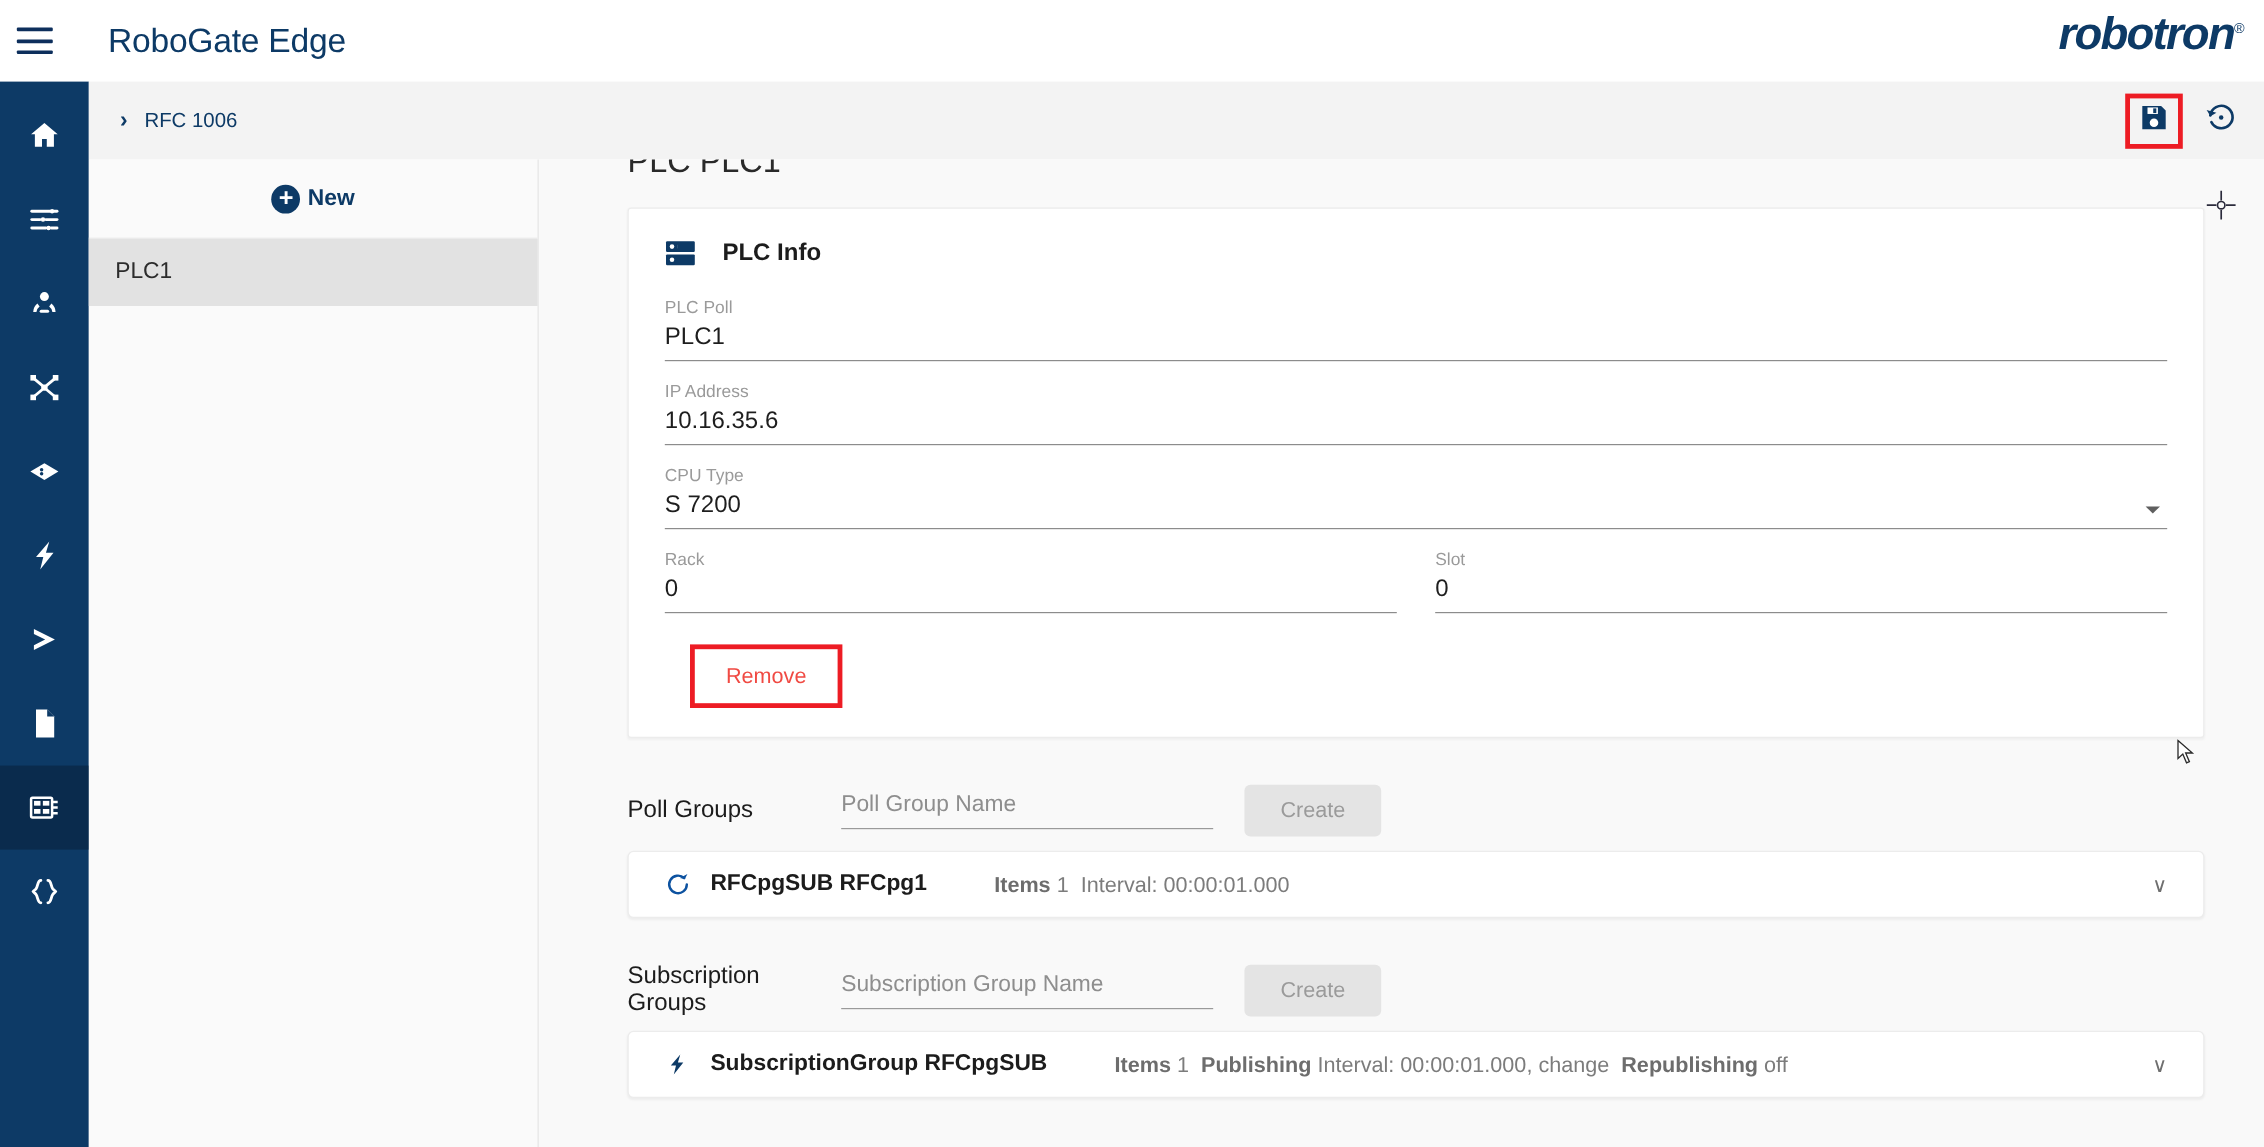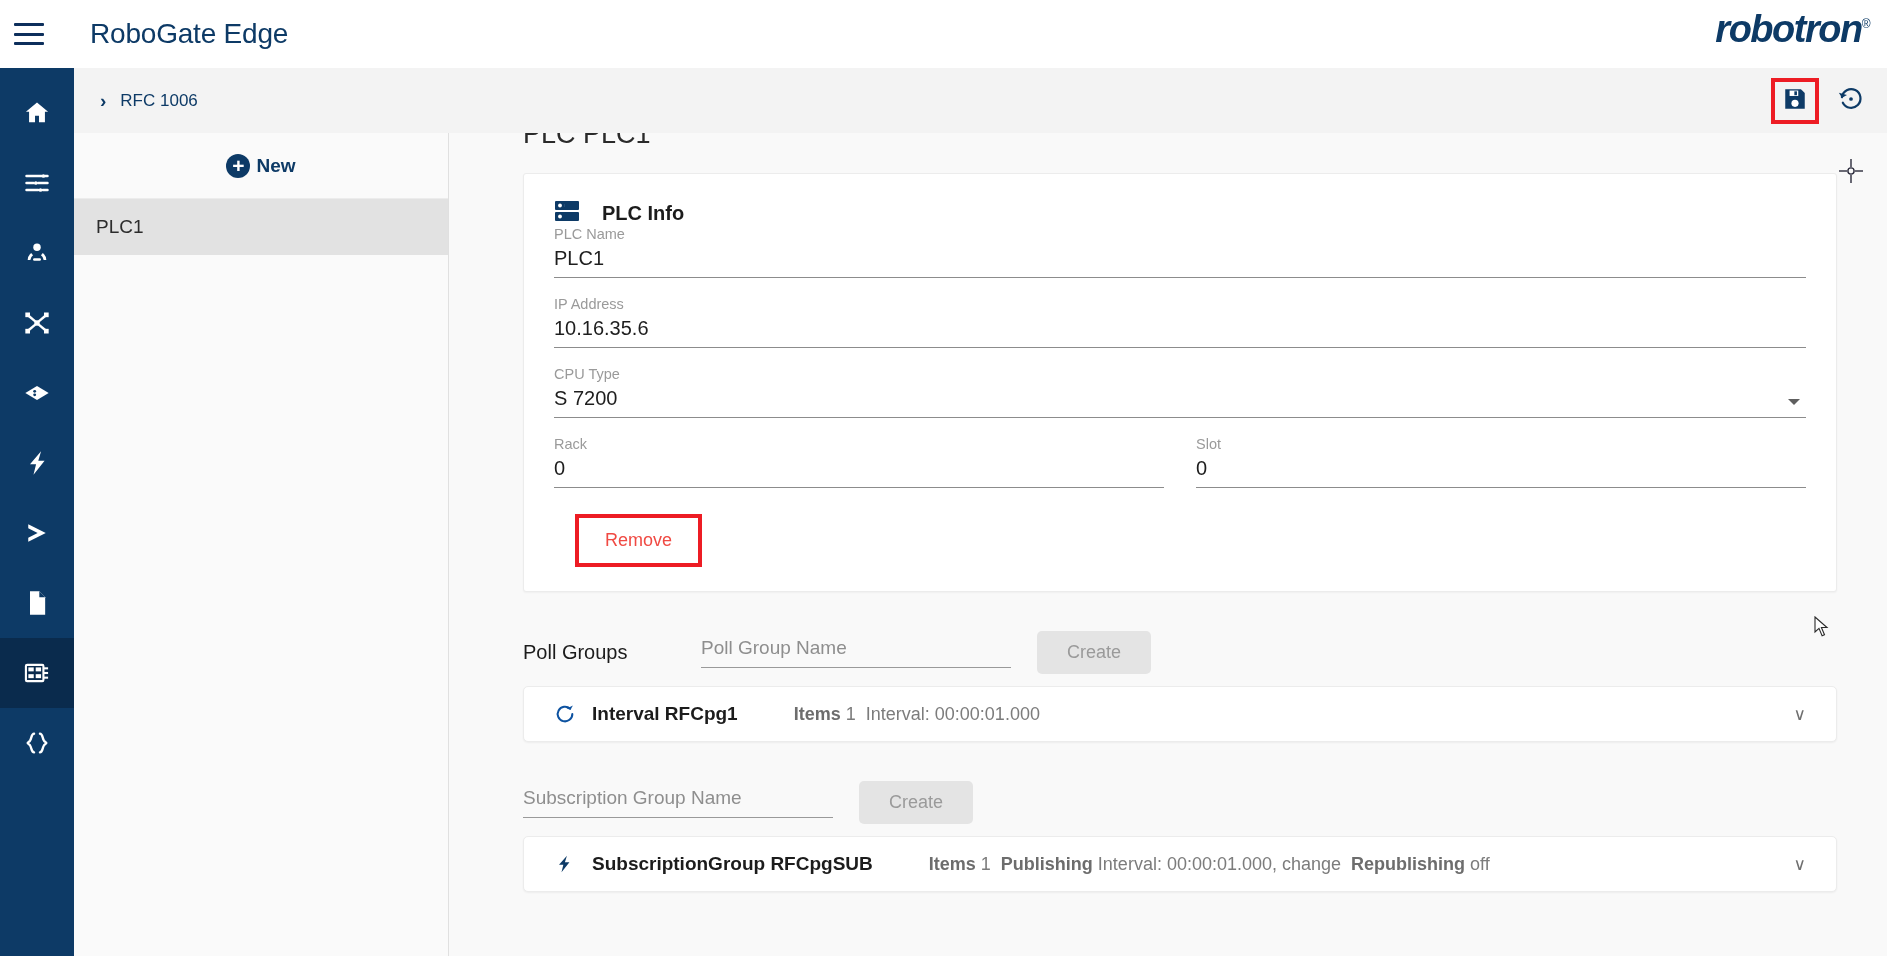--- a/index.html
+++ b/index.html
@@ -101,21 +101,21 @@
     font-size: 27px; color: #2a2a2a; margin-left: 74px; margin-top: -14px;
     height: 32px; overflow: hidden;
   }
 
   .card {
     margin: 22px 50px 0 74px; background: #ffffff;
     border: 1px solid #ececec; border-radius: 3px;
     padding: 26px 30px 24px 30px;
     box-shadow: 0 1px 2px rgba(0,0,0,0.04);
   }
-  .card-head { display: flex; align-items: center; }
+  .card-head { display: flex; margin-bottom: 22px; }
   .card-head-title { font-size: 20px; font-weight: bold; color: #1c1c1c; margin-left: 22px; }
 
   .field { position: relative; margin-bottom: 18px; }
   .field-label { font-size: 14.5px; color: #9a9a9a; margin-bottom: 5px; display: block; }
   .field-value {
     font-size: 20px; color: #1e1e1e; padding-bottom: 7px;
     border-bottom: 1px solid #8c8c8c; width: 100%;
   }
   .field-row { display: flex; gap: 32px; }
   .field-row .field { flex: 1; }
@@ -346,21 +346,21 @@
           <rect x="1" y="12" width="24" height="9" rx="1"></rect>
           <circle cx="6" cy="5.5" r="1.9" fill="#ffffff"></circle>
           <circle cx="6" cy="16.5" r="1.9" fill="#ffffff"></circle>
           <rect x="10.5" y="4" width="0.1" height="3" fill="#ffffff"></rect>
         </svg>
       </span>
       <span class="card-head-title">PLC Info</span>
     </div>
 
     <div class="field">
-      <span class="field-label">PLC Name</span>
+      <span class="field-label">PLC Poll</span>
       <div class="field-value">PLC1</div>
     </div>
 
     <div class="field">
       <span class="field-label">IP Address</span>
       <div class="field-value">10.16.35.6</div>
     </div>
 
     <div class="field">
       <span class="field-label">CPU Type</span>
@@ -388,30 +388,31 @@
     <button class="create-btn">Create</button>
   </div>
 
   <div class="group-row">
     <span class="group-row-icon">
       <svg width="22" height="22" viewBox="0 0 24 24" fill="none" stroke="#0d52a0" stroke-width="2.2" stroke-linecap="round">
         <path d="M20 12a8 8 0 1 1-2.4-5.7"></path>
         <polyline points="20.6,2.6 18.2,7.2 13.6,6.2" fill="#0d52a0" stroke="none"></polyline>
       </svg>
     </span>
-    <span class="group-row-name">Interval RFCpg1</span>
+    <span class="group-row-name">RFCpgSUB RFCpg1</span>
     <span class="group-row-meta">
       <b>Items</b>
       <span>1</span>
       &nbsp;<span>Interval: 00:00:01.000</span>
     </span>
     <span class="group-row-chevron">∨</span>
   </div>
 
   <div class="group-head">
+    <span class="group-title">Subscription Groups</span>
     <div class="group-input">Subscription Group Name</div>
     <button class="create-btn">Create</button>
   </div>
 
   <div class="group-row">
     <span class="group-row-icon">
       <svg width="20" height="22" viewBox="0 0 24 24" fill="#0d3a66">
           <path d="M15.5 2L6 13h5.2L9 22l9.5-12h-5.4z"></path>
         </svg>
     </span>

